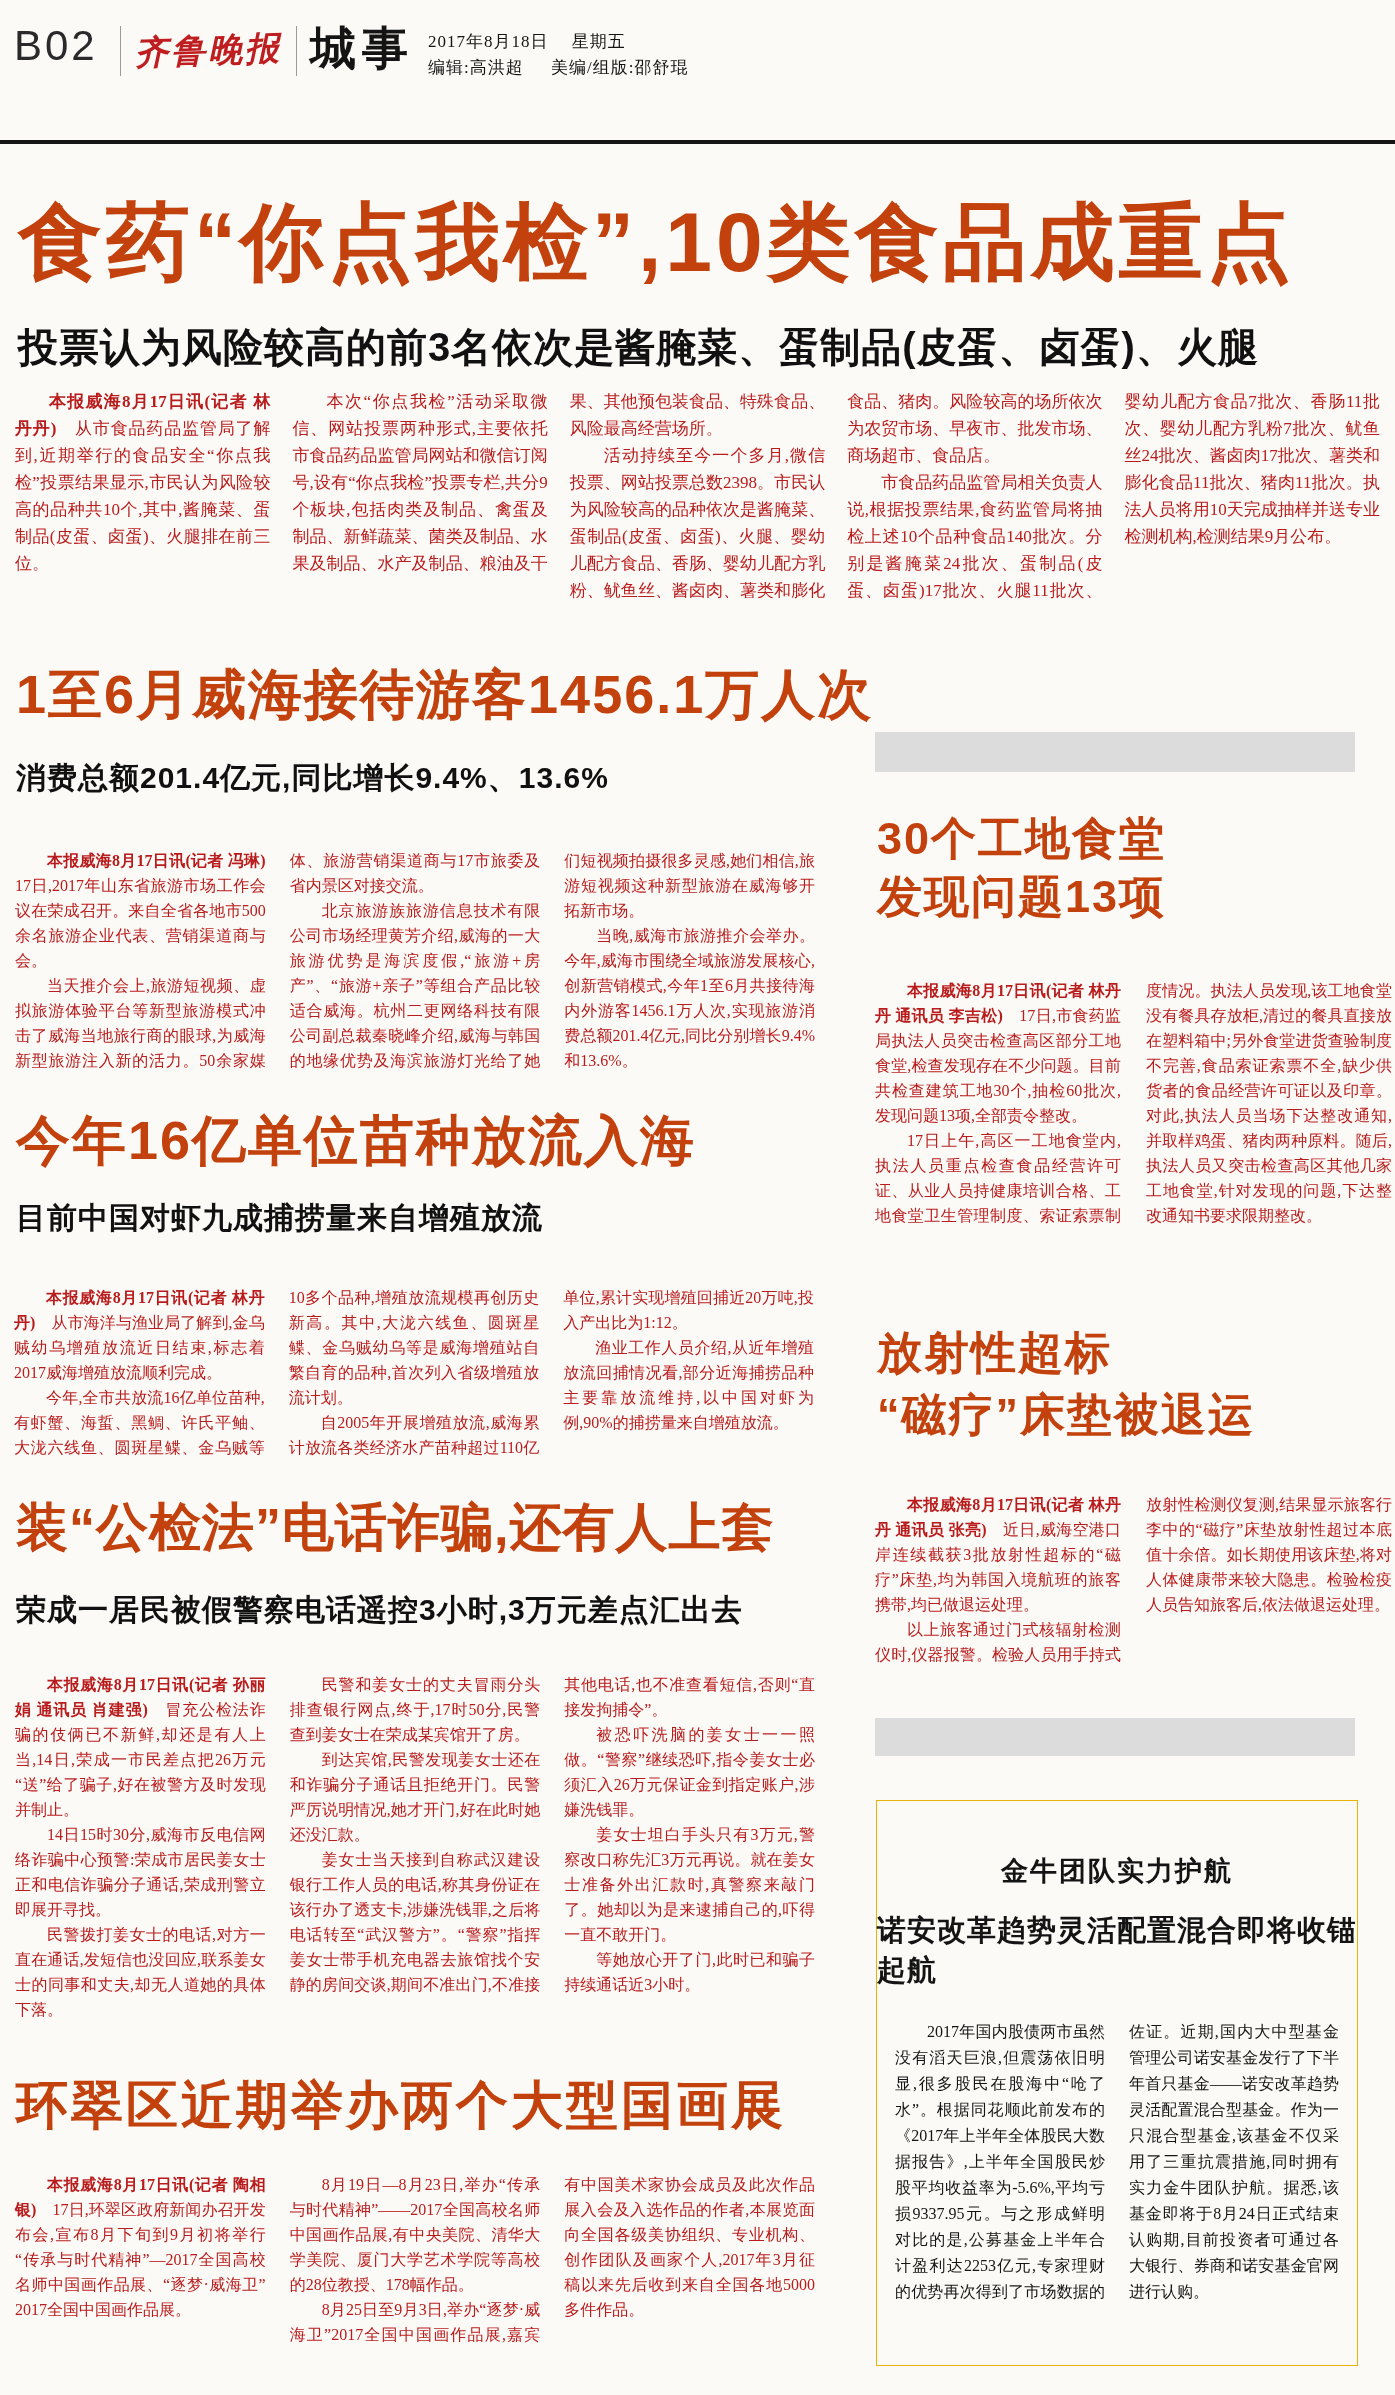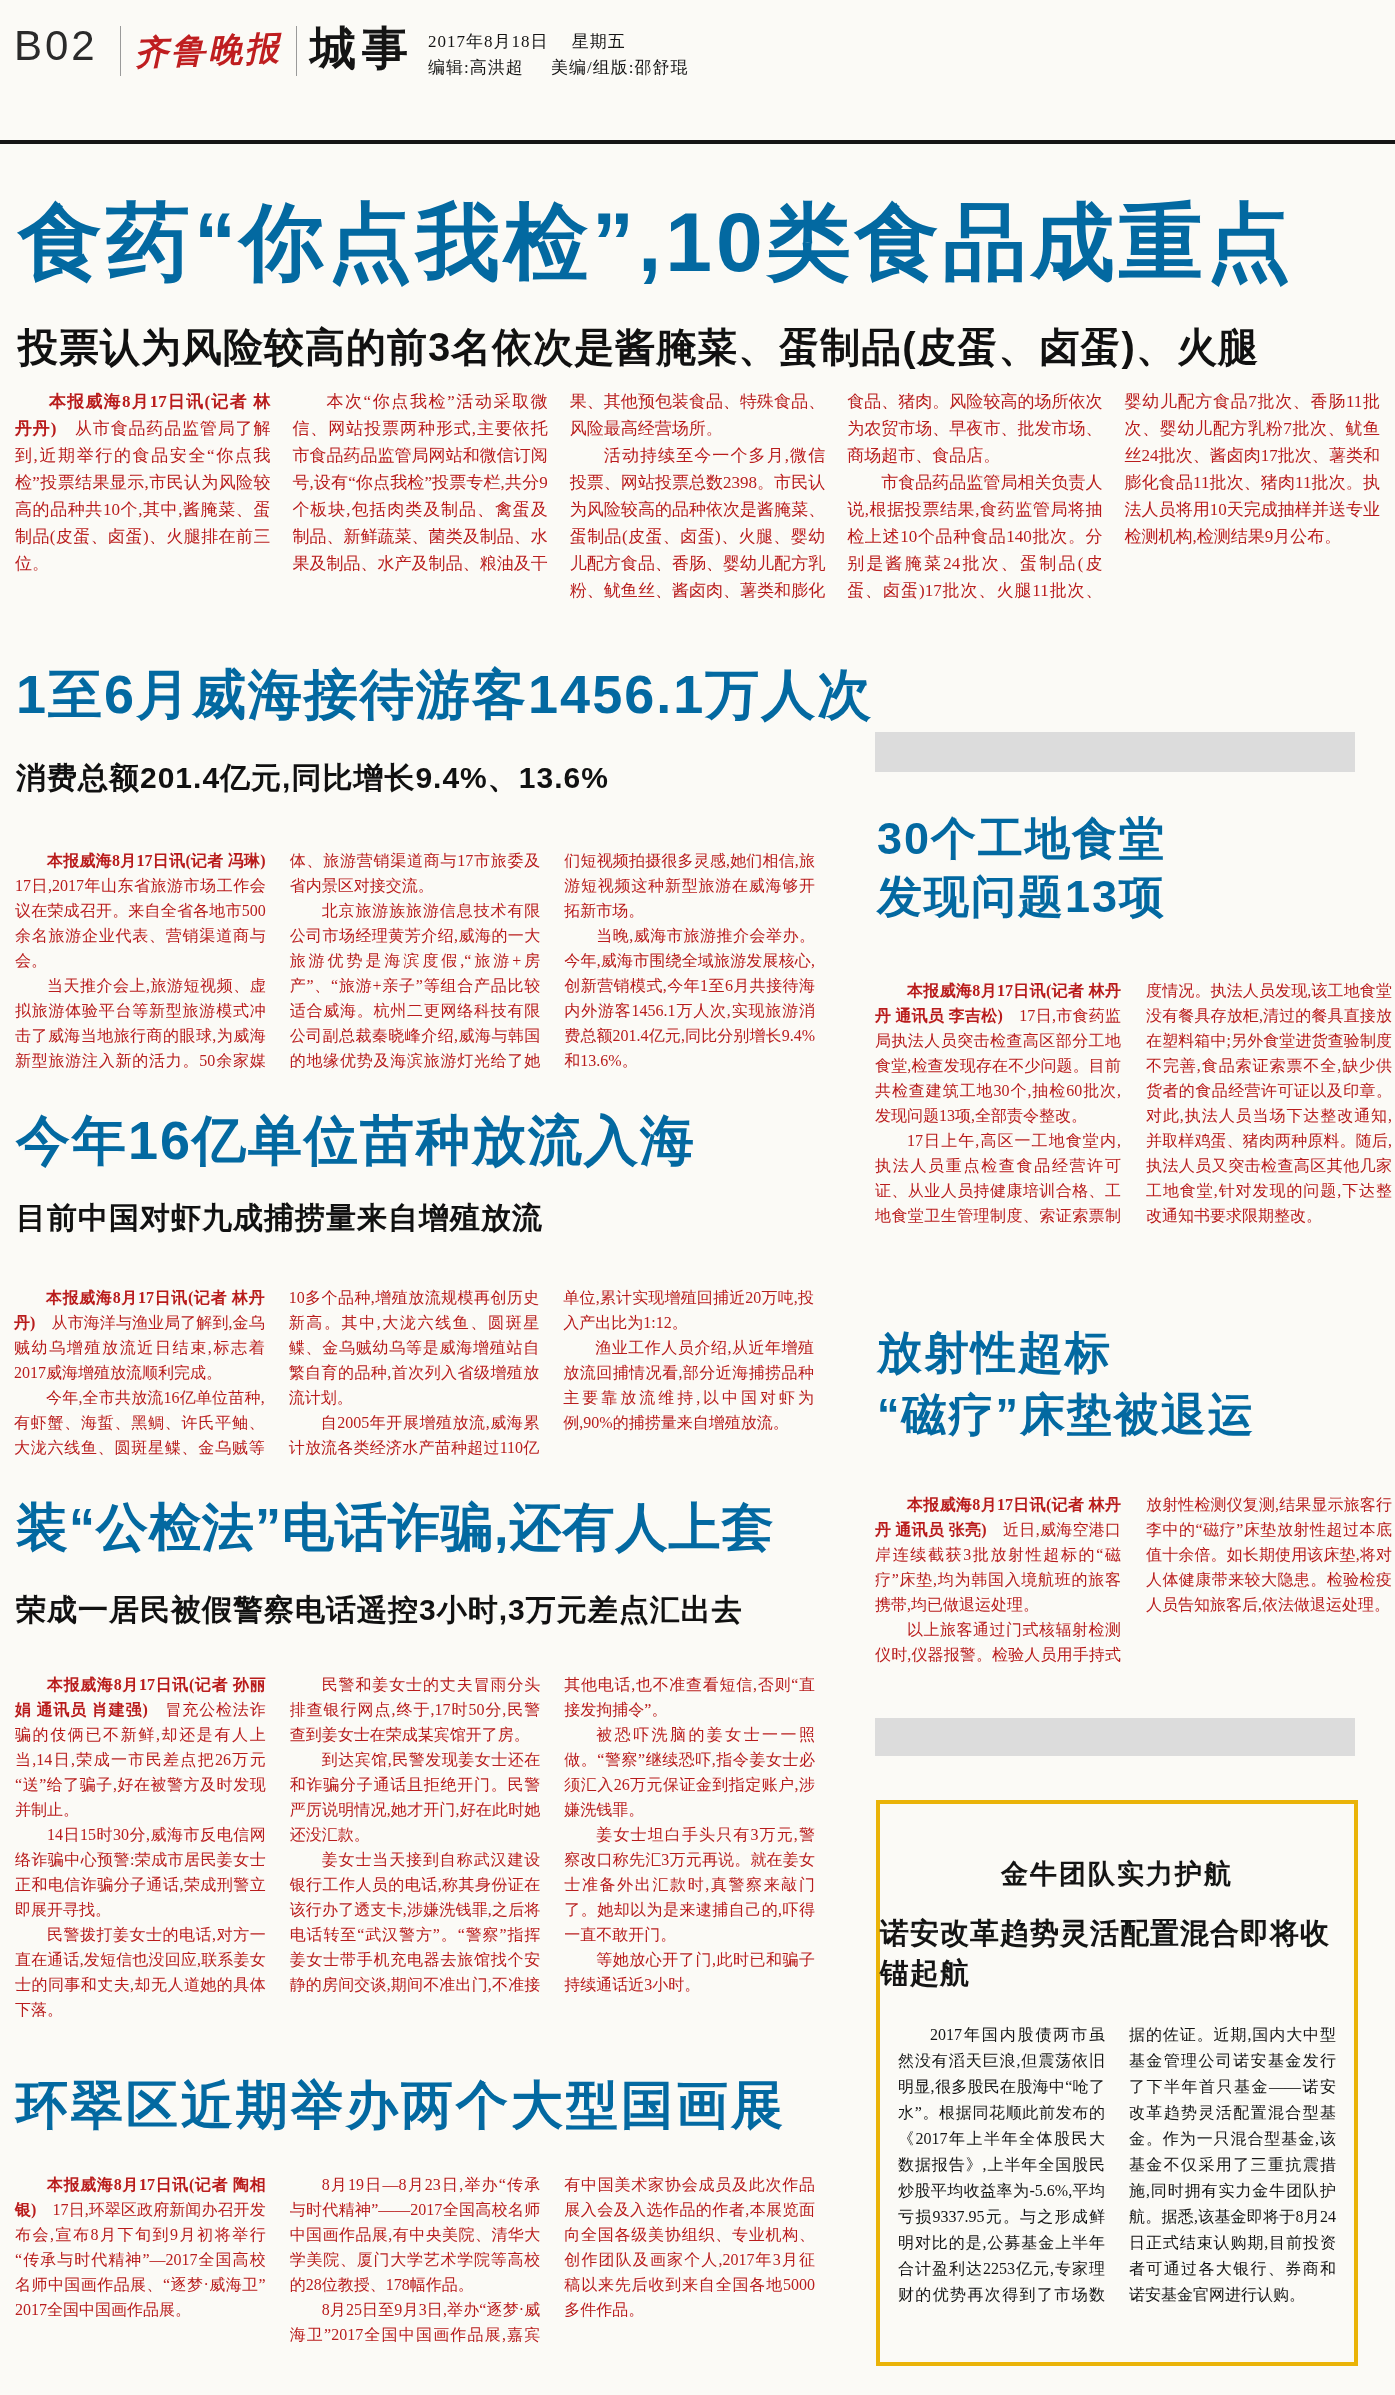--- a/index.html
+++ b/index.html
@@ -18,21 +18,21 @@
     font-family:"Liberation Serif","DejaVu Serif",serif; }
   #section-title { position:absolute; left:310px; top:18px; font-size:46px; font-weight:900;
     letter-spacing:6px; font-family:"Liberation Sans","DejaVu Sans",sans-serif; }
   #issue-date { position:absolute; left:428px; top:30px; font-size:17px; letter-spacing:1px; }
   #issue-date .wd { margin-left:18px; }
   #staff { position:absolute; left:428px; top:56px; font-size:17px; letter-spacing:1px; }
   #header-rule { position:absolute; left:0; top:140px; width:1395px; height:4px; background:#161616; }
 
   
   .headline { position:absolute; font-family:"Liberation Sans","DejaVu Sans",sans-serif;
-    font-weight:900; color:#0369a1; white-space:nowrap; line-height:1.05; margin:0; }
+    font-weight:900; color:#c2410c; white-space:nowrap; line-height:1.05; margin:0; }
   .subhead  { position:absolute; font-family:"Liberation Sans","DejaVu Sans",sans-serif;
     font-weight:700; color:#111; white-space:nowrap; margin:0; }
 
   #food-headline { left:18px; top:198px; font-size:84px; letter-spacing:4px; }
   #food-sub      { left:18px; top:320px; font-size:40px; letter-spacing:1px; }
 
   #tourism-headline { left:16px; top:666px; font-size:54px; letter-spacing:2px; }
   #tourism-sub      { left:16px; top:758px; font-size:30px; letter-spacing:1px; }
 
   #canteen-bar { position:absolute; left:875px; top:732px; width:480px; height:40px; background:#dcdcdc; }
@@ -64,21 +64,21 @@
                   font-size:16px; line-height:25px; }
   #mattress-body{ left:875px; top:1492px; width:517px;  column-count:2; column-gap:25px;
                   font-size:16px; line-height:25px; }
   #scam-body    { left:15px;  top:1672px; width:800px;  column-count:3; column-gap:24px;
                   font-size:16px; line-height:25px; }
   #painting-body{ left:15px;  top:2172px; width:800px;  column-count:3; column-gap:24px;
                   font-size:16px; line-height:25px; }
 
   
   #ad-box { position:absolute; left:876px; top:1800px; width:482px; height:566px;
-    border:4px solid #eab308; background:#fbfaf6; box-sizing:border-box; }
+    border:1px solid #eab308; background:#fbfaf6; box-sizing:border-box; }
   #ad-title1 { margin:52px 0 0 0; text-align:center; font-size:27px; font-weight:900;
     letter-spacing:2px; font-family:"Liberation Sans","DejaVu Sans",sans-serif; }
   #ad-title2 { margin:22px 0 0 0; text-align:left; font-size:29px; font-weight:900;
     letter-spacing:1px; font-family:"Liberation Sans","DejaVu Sans",sans-serif; }
   #ad-body { margin:28px 18px 0 18px; column-count:2; column-gap:24px; text-align:justify;
     font-size:16px; line-height:26px; }
   #ad-body .para { margin:0; text-indent:2em; }
 </style>
 </head>
 <body>

